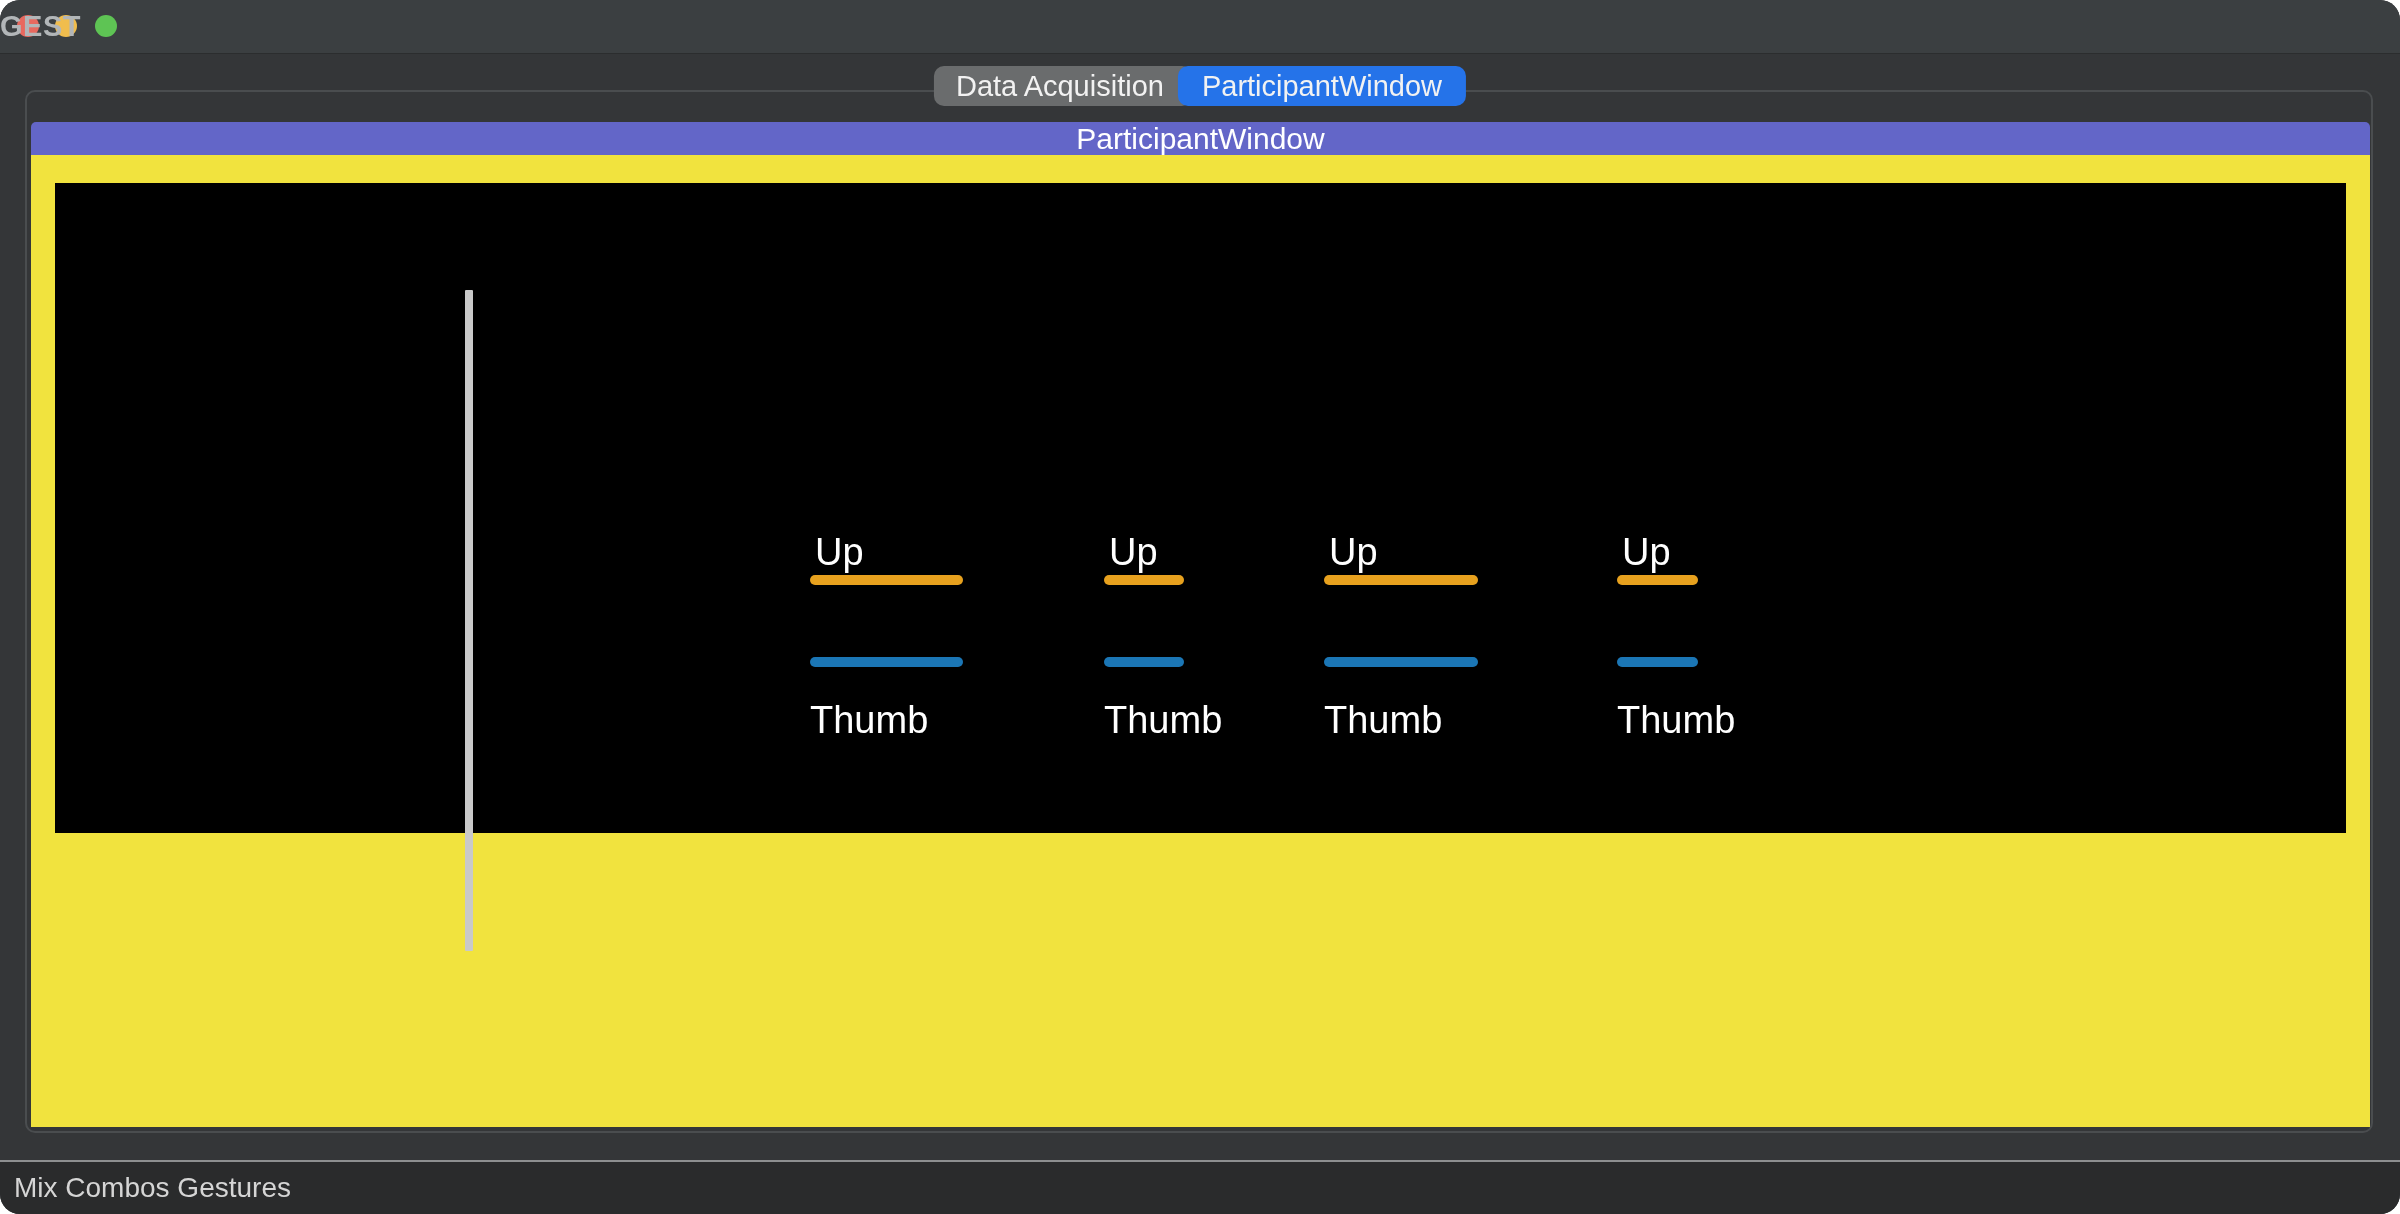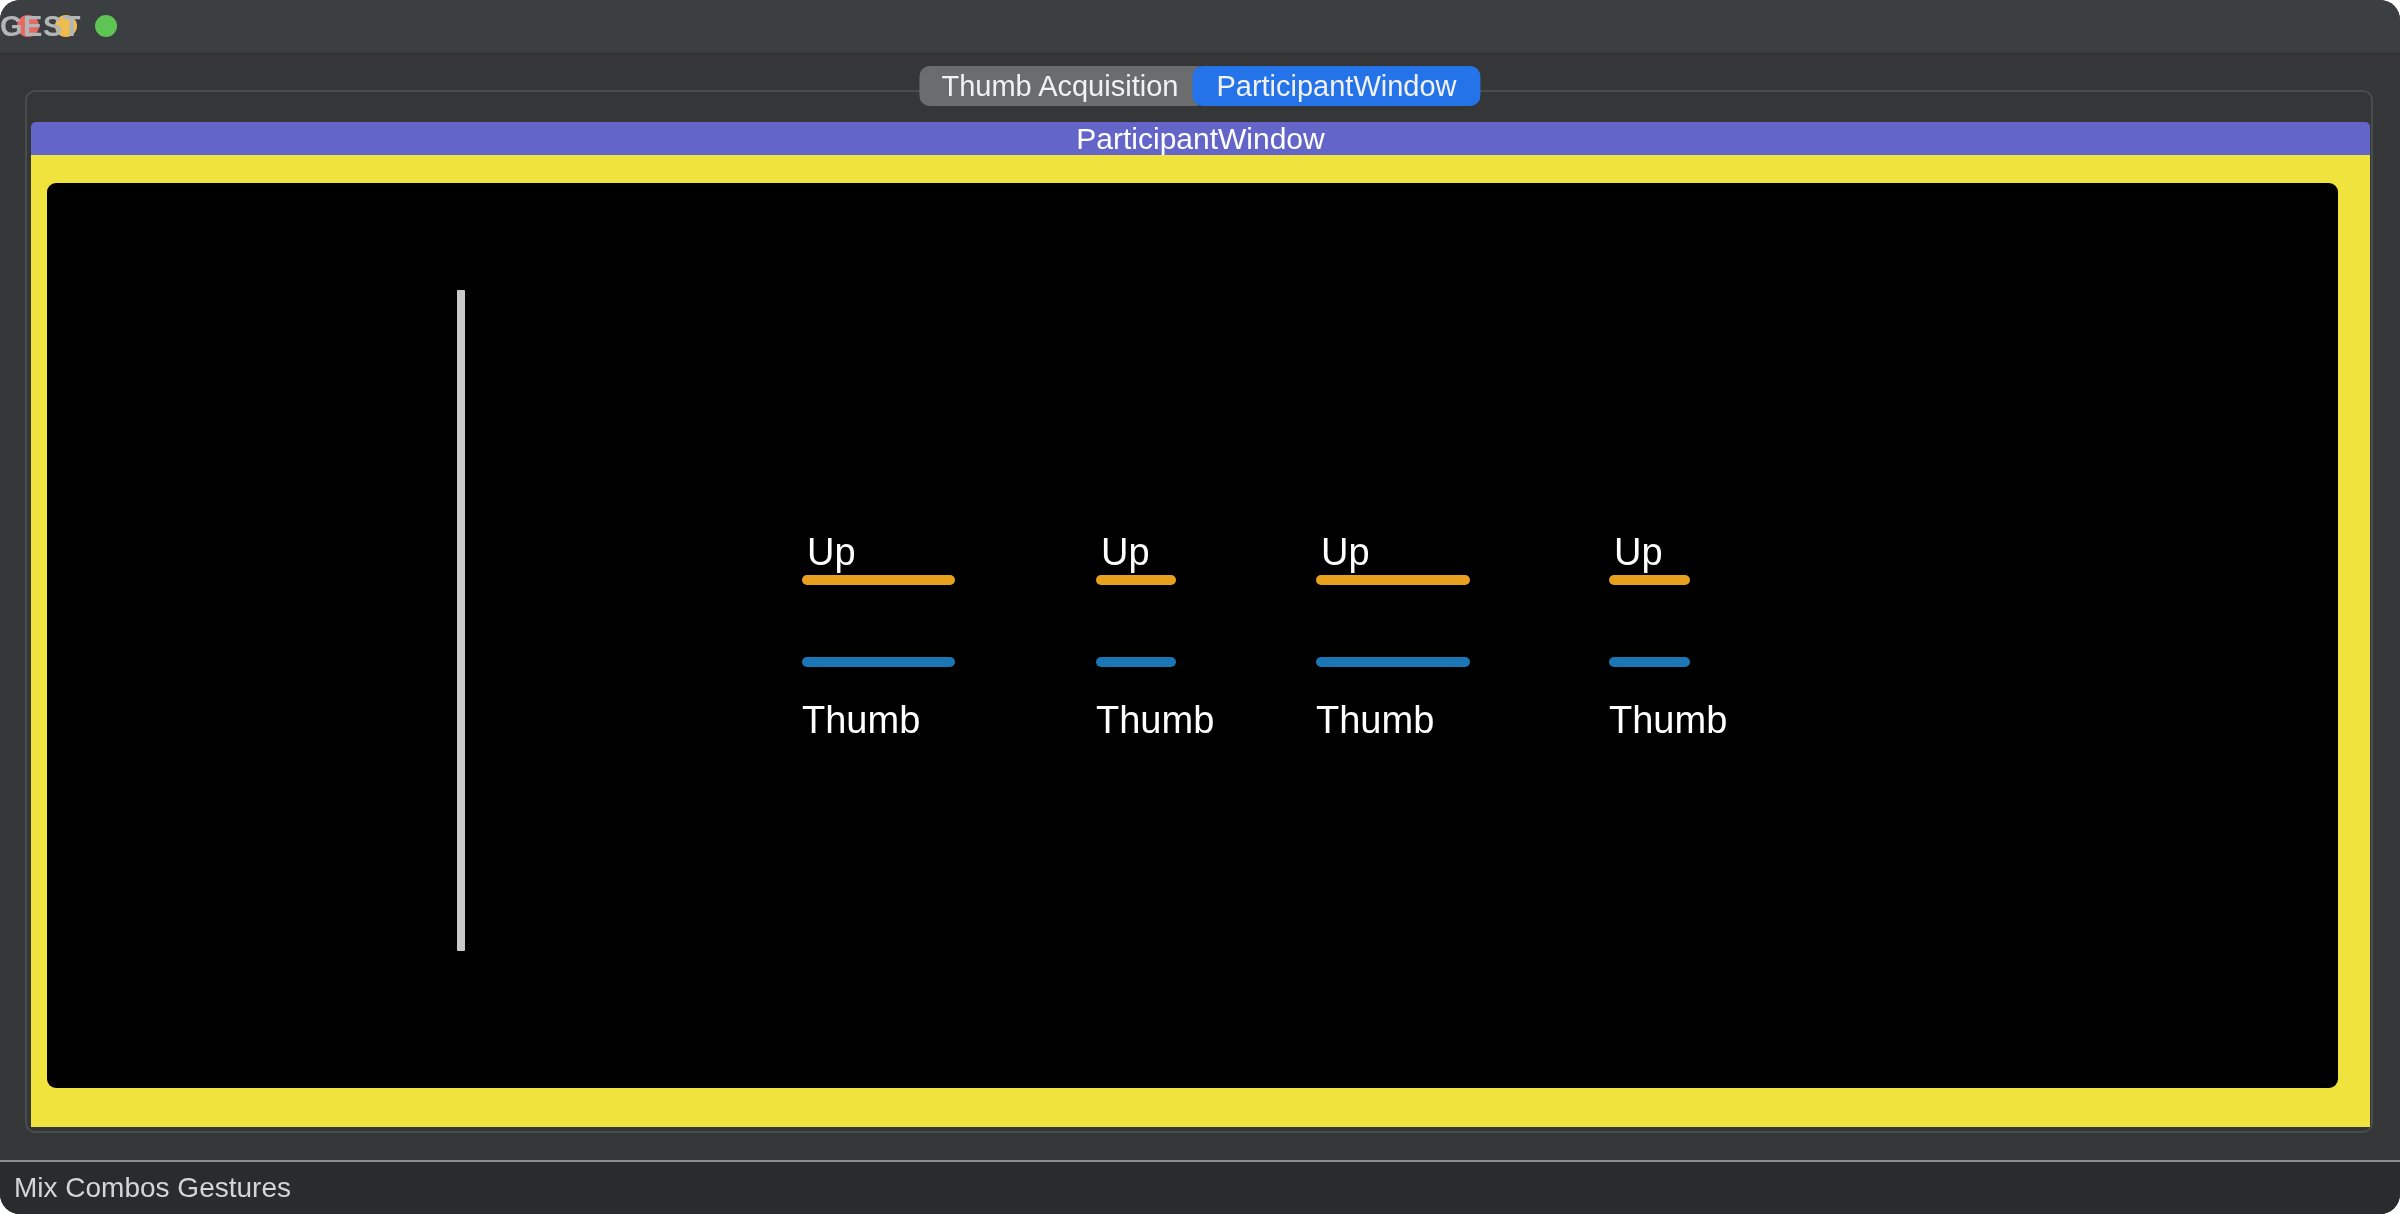--- a/index.html
+++ b/index.html
@@ -43,23 +43,22 @@
     position:absolute; left:31px; top:122px; width:2339px; height:33px;
     background:#6366c8; color:#ffffff; text-align:center; line-height:34px;
     font-size:30px; border-radius:5px 5px 0 0; z-index:2;
   }
   
   .yellow {
     position:absolute; left:31px; top:155px; width:2339px; height:972px;
     background:#f1e33e; z-index:2;
   }
   .canvas {
-    position:absolute; left:16px; top:28px; width:2291px; height:905px;
+    position:absolute; left:24px; top:28px; width:2291px; height:650px;
     background:#000000;
-    border-radius:9px;
   }
   .cursor-line { position:absolute; border-radius:1px; }
   
   .group { position:absolute; top:0; height:921px; }
   .g-label { position:absolute; font-size:38px; color:#ffffff; line-height:38px; white-space:nowrap; }
   .g-up-label    { left:5px; top:350px; }
   .g-thumb-label { left:0;   top:518px; }
   .g-line { position:absolute; left:0; height:10px; border-radius:5px; }
   .g-up-line    { top:392px; }
   .g-thumb-line { top:474px; }
@@ -80,21 +79,21 @@
 <div class="window">
 
   <div class="titlebar">
     <div class="traffic tl-close" style="background: rgb(232, 105, 95);"></div>
     <div class="traffic tl-min" style="background: rgb(240, 189, 77);"></div>
     <div class="traffic tl-zoom" style="background: rgb(94, 196, 84);"></div>
     <div class="title">GEST</div>
   </div>
 
   <div class="tabs">
-    <div class="tab tab--inactive" style="background: rgb(106, 108, 109);">Thumb Acquisition</div>
+    <div class="tab tab--inactive" style="background: rgb(106, 108, 109);">Data Acquisition</div>
     <div class="tab tab--active" style="background: rgb(37, 115, 233);">ParticipantWindow</div>
   </div>
 
   <div class="pane"></div>
 
   <div class="pheader" style="background: rgb(99, 102, 200);">ParticipantWindow</div>
 
   <div class="yellow" style="background: rgb(241, 227, 62);">
     <div class="canvas" style="background: rgb(0, 0, 0);">
       <div class="cursor-line" style="left: 410px; top: 107px; width: 8px; height: 661px; background: rgb(201, 201, 201);"></div>

